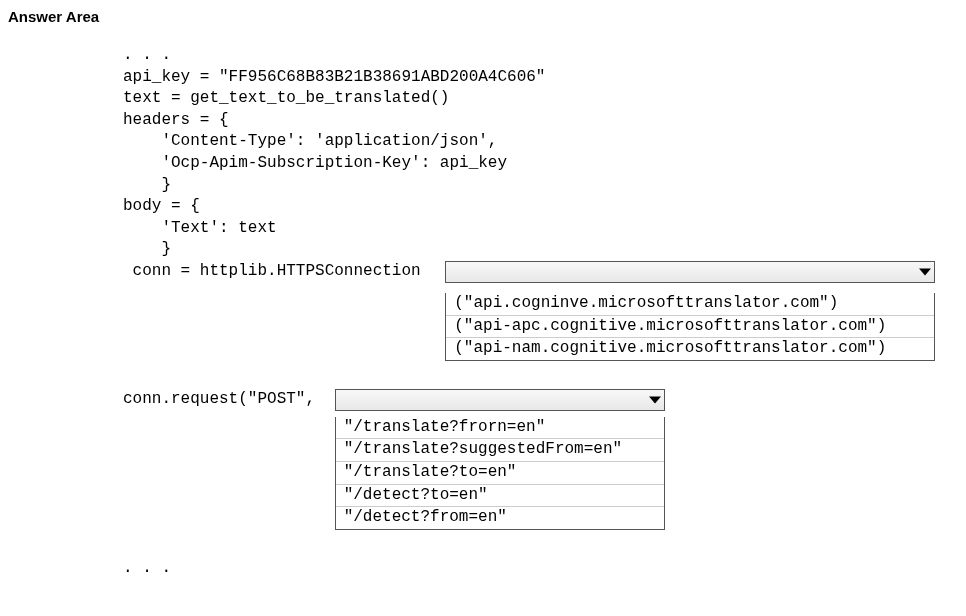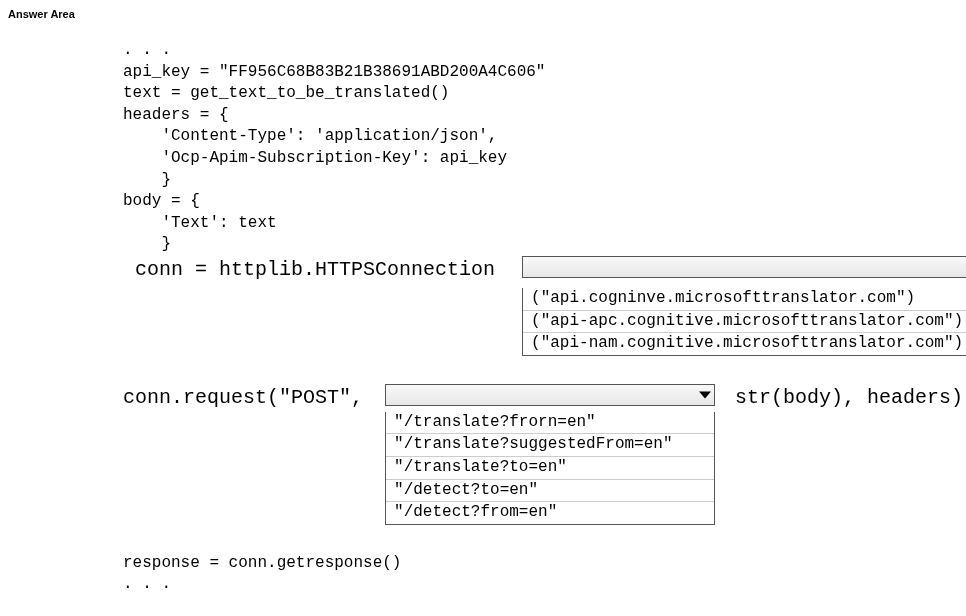--- a/index.html
+++ b/index.html
@@ -7,21 +7,21 @@
       font-size: 14px;
       margin: 0;
       padding: 8px;
       background: white;
       color: #000;
       width: 966px;
       box-sizing: border-box;
     }
     .title {
       font-weight: bold;
-      font-size: 11px;
+      font-size: 15px;
       margin-bottom: 20px;
     }
     .code-area {
       font-family: 'Courier New', monospace;
       font-size: 16px;
       line-height: 1.35;
       white-space: pre;
       margin-left: 115px;
     }
     .line {
@@ -66,21 +66,21 @@
     .dropdown-option:last-child {
       border-bottom: none;
     }
     .row-with-dropdown {
       display: flex;
       align-items: flex-start;
       margin-left: 115px;
     }
     .code-segment {
       font-family: 'Courier New', monospace;
-      font-size: 20px;
+      font-size: 16px;
       white-space: pre;
       line-height: 1.35;
     }
     .dd1 {
       width: 490px;
     }
     .dd1-header {
       width: 490px;
     }
     .dd2 {
@@ -125,18 +125,17 @@
     </div>
     <div style="height:6px;"></div>
     <div class="dropdown-options">
       <div class="dropdown-option">"/translate?frorn=en"</div>
       <div class="dropdown-option">"/translate?suggestedFrom=en"</div>
       <div class="dropdown-option">"/translate?to=en"</div>
       <div class="dropdown-option">"/detect?to=en"</div>
       <div class="dropdown-option">"/detect?from=en"</div>
     </div>
   </div>
-  <span class="code-segment" style="margin-left:8px;"> str(body), headers)</span>
 </div>
 
 <div class="gap"></div>
 
-<div class="code-area"><span class="line">response = conn.getresponse()</span><span class="line">. . .</span></div>
+<div class="code-area"><span class="line">. . .</span></div>
 
 </body></html>

